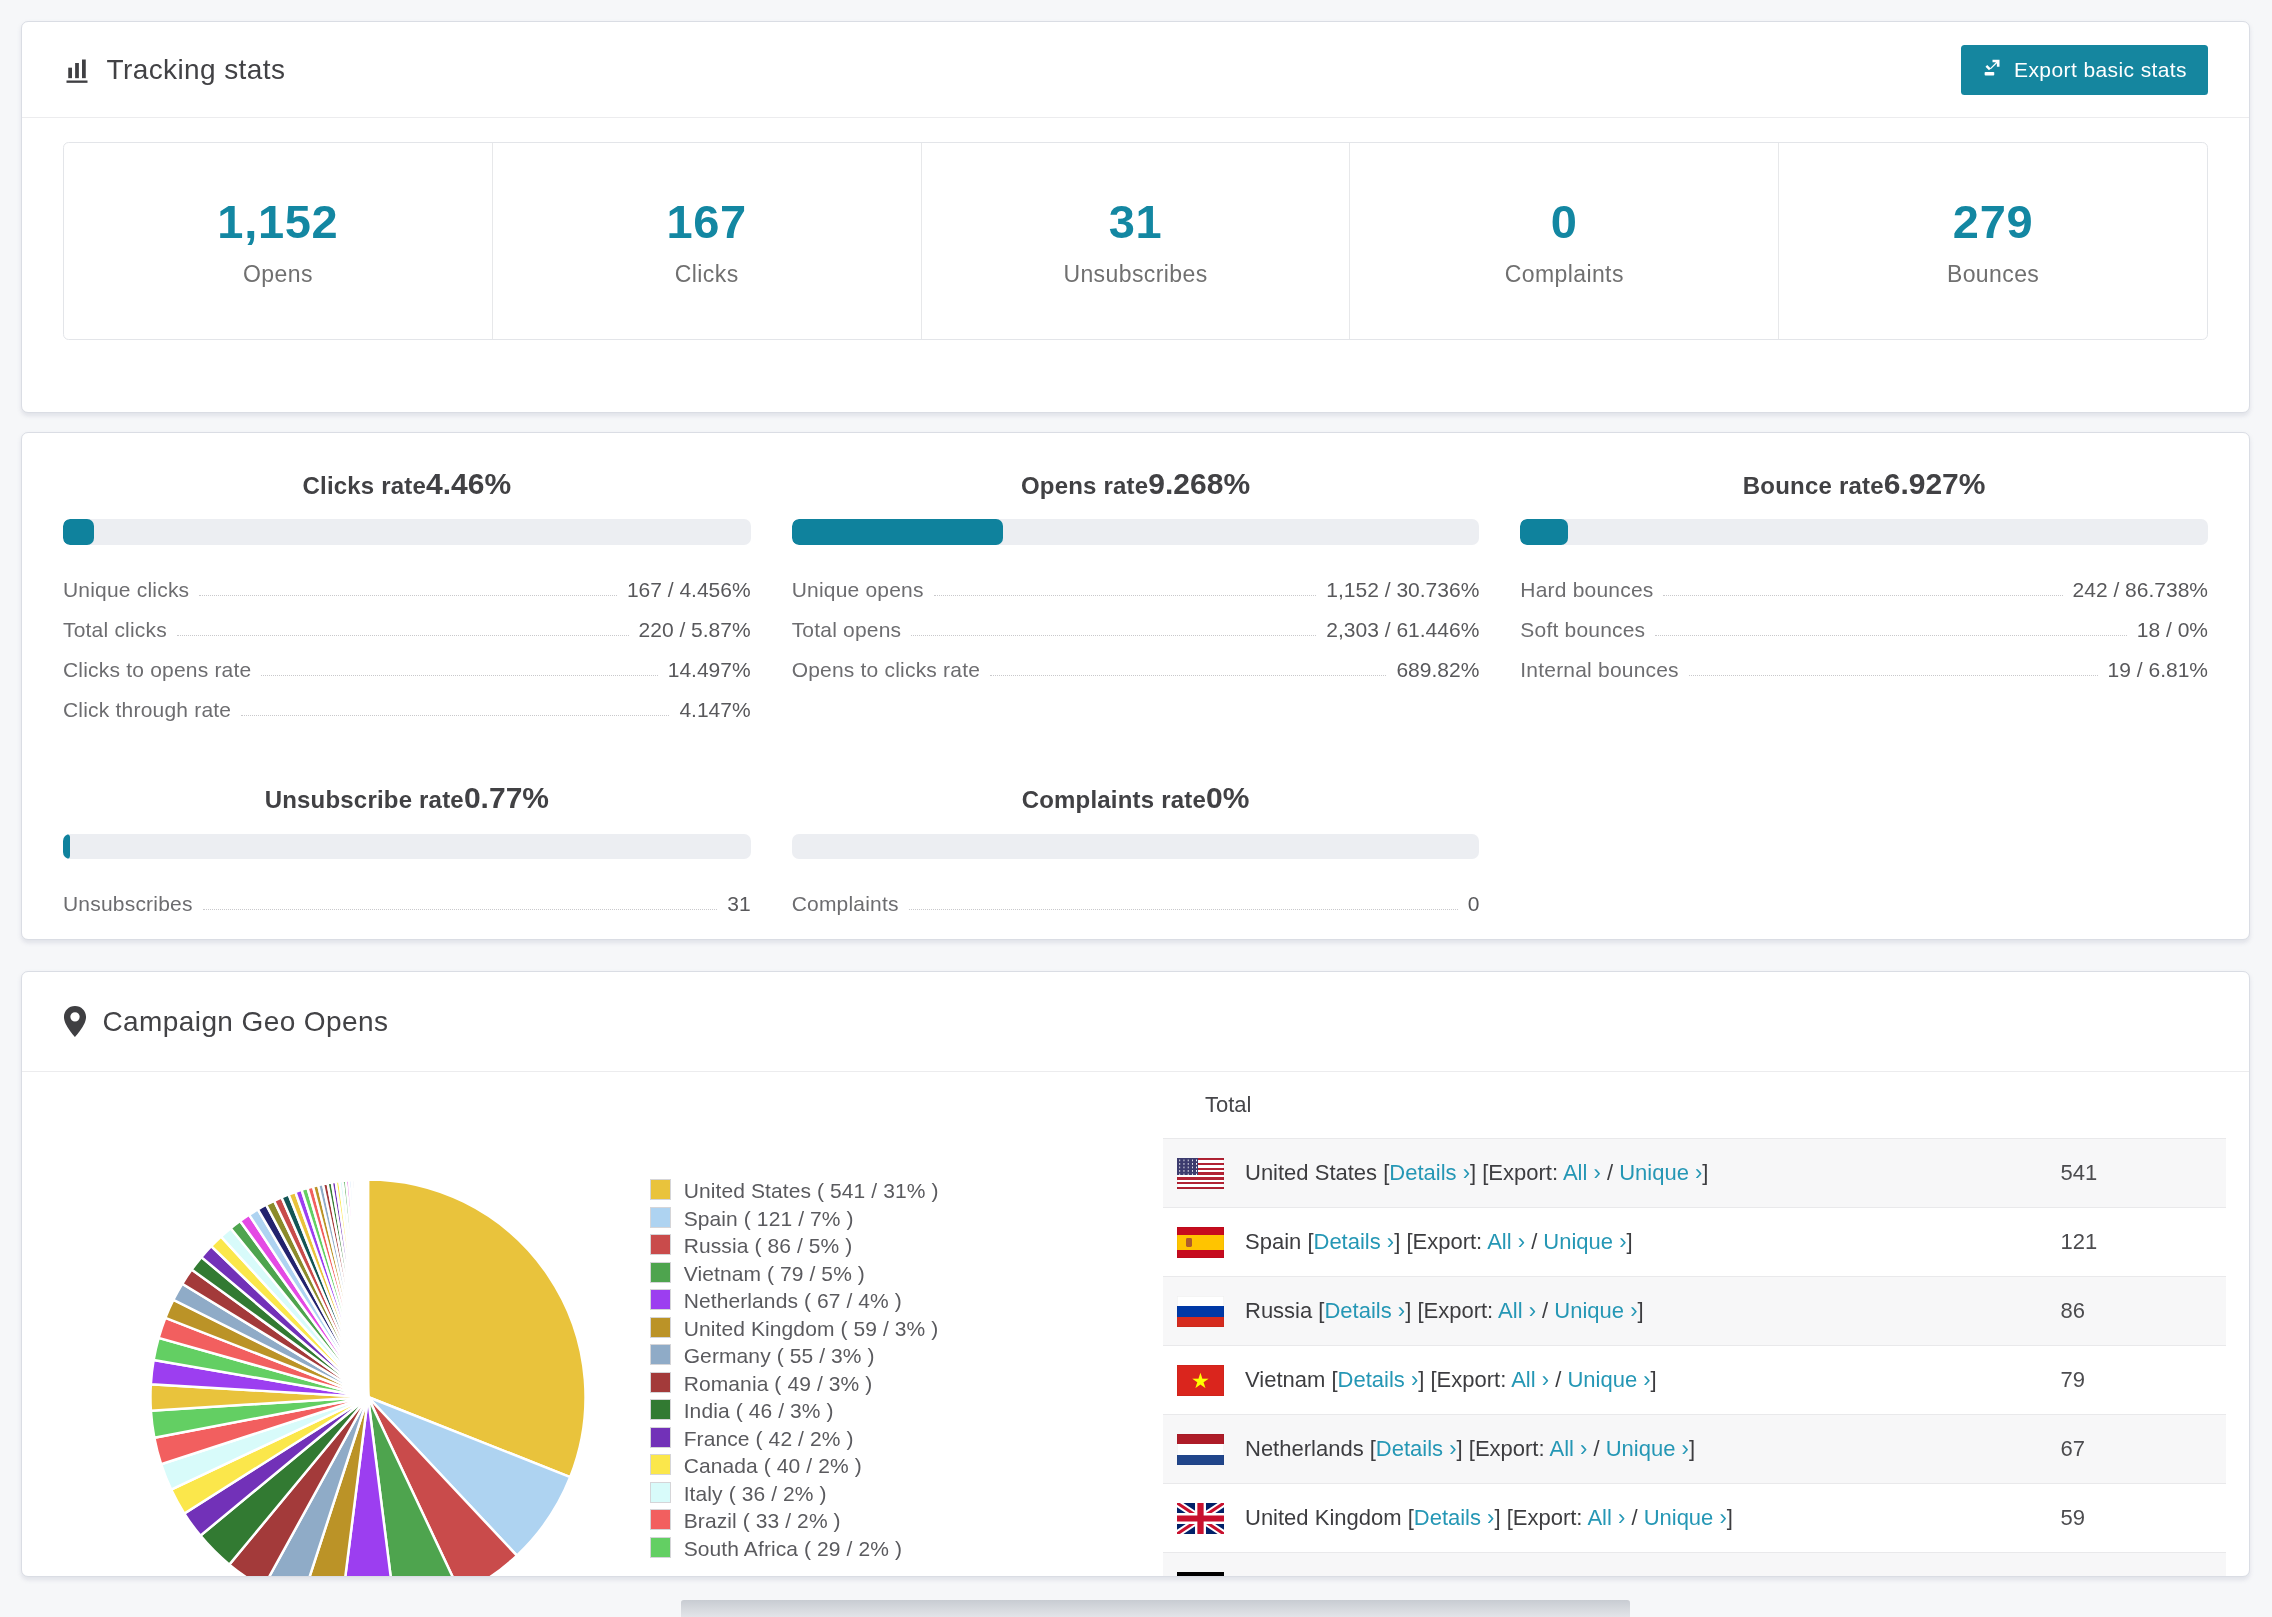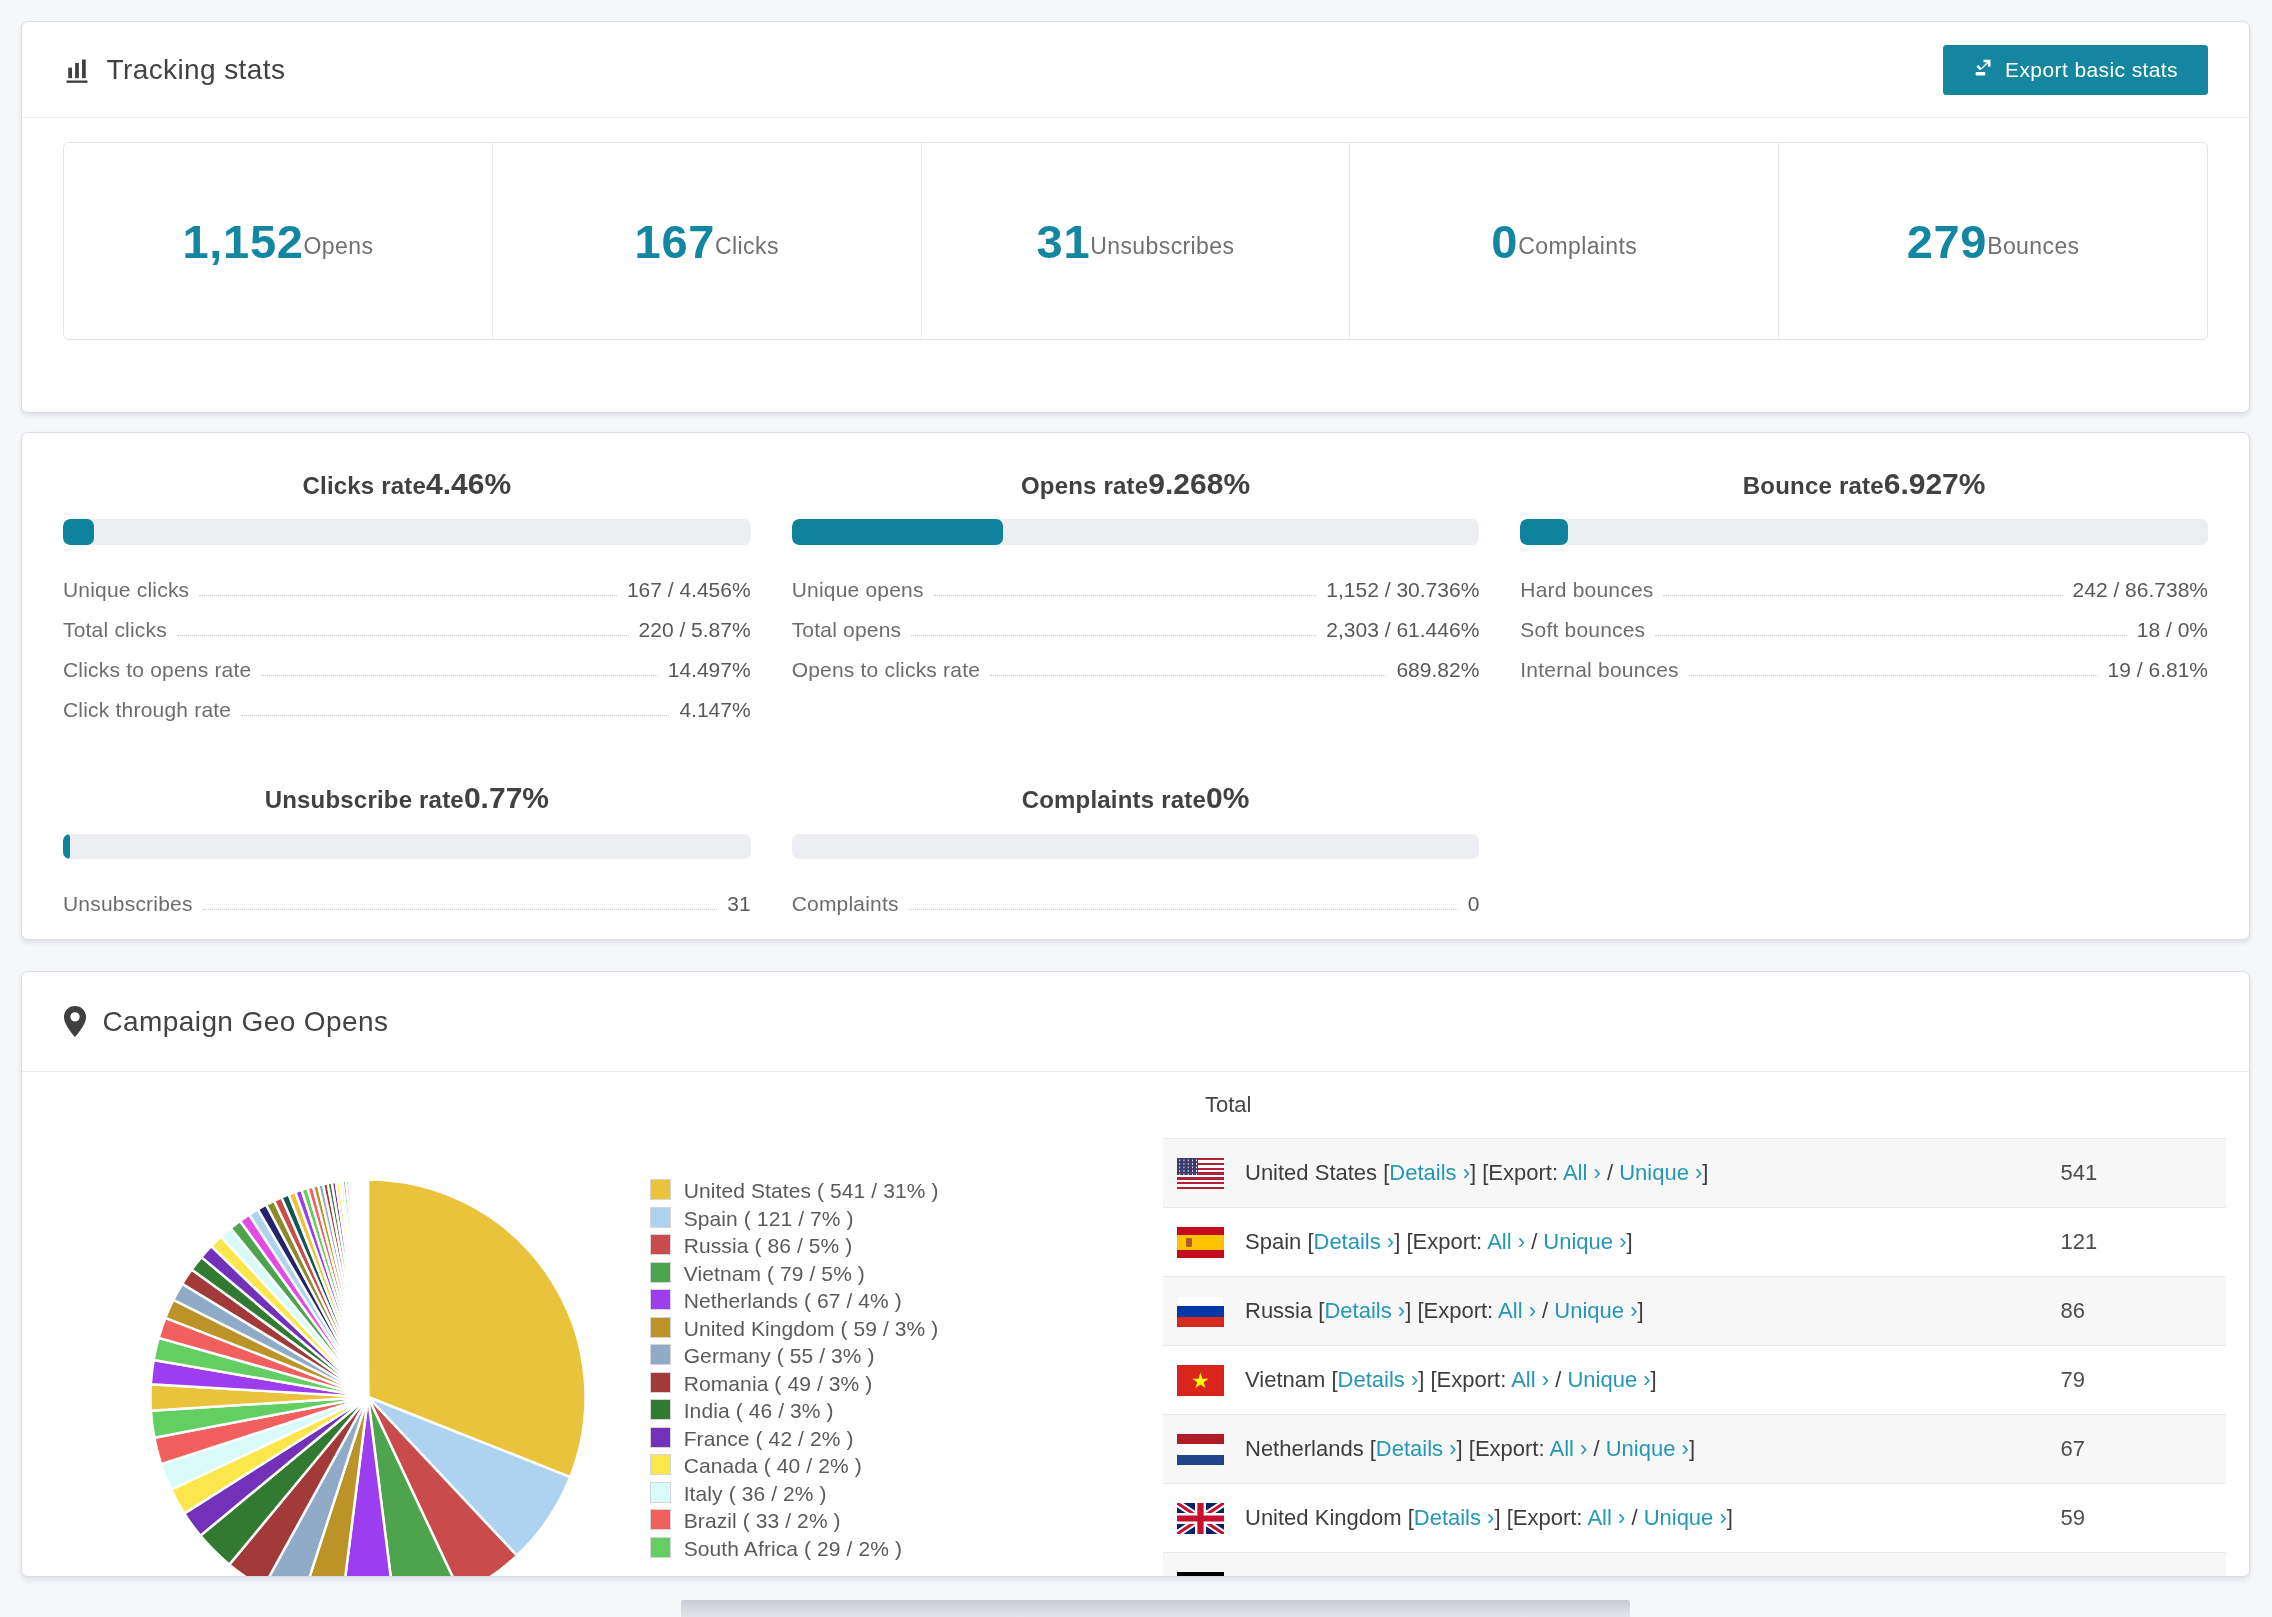--- a/index.html
+++ b/index.html
@@ -21,29 +21,29 @@
   
   .card-head{
     display:flex;align-items:center;justify-content:space-between;
     height:95px;padding:0 41px;border-bottom:0.7px solid #ececee;
   }
   .card-title{display:flex;align-items:center;gap:15.5px;font-size:28px;color:#424245;letter-spacing:0.4px;}
   .card-title svg{display:block;}
   .btn-primary{
     display:flex;align-items:center;gap:11.3px;border:none;cursor:pointer;
     background:#15869f;color:#fff;font-family:inherit;font-size:21px;
-    padding:12px 30px;border-radius:3.5px;letter-spacing:0.4px;
+    padding:12px 21px;border-radius:3.5px;letter-spacing:0.4px;
   }
 
   
   .summary{
     margin:24px 41px 0;border:0.7px solid #e3e5e9;border-radius:5.6px;
     display:flex;height:196px;background:#fff;
   }
-  .stat-cell{flex:1;display:flex;flex-direction:row;align-items:center;justify-content:center;border-left:0.7px solid #e7e8ea;}
+  .stat-cell{flex:1;display:flex;flex-direction:column;align-items:center;justify-content:center;border-left:0.7px solid #e7e8ea;}
   .stat-cell:first-child{border-left:none;}
   .stat-value{font-size:47px;font-weight:700;color:#1387a2;letter-spacing:0.7px;}
   .stat-label{font-size:23px;color:#707070;margin-top:11.3px;letter-spacing:0.4px;}
 
   
   .rates-grid{display:grid;grid-template-columns:repeat(3,1fr);column-gap:41px;row-gap:51px;}
   .rate-head{display:flex;align-items:baseline;justify-content:center;}
   .rate-title{font-size:24px;font-weight:700;color:#414144;letter-spacing:0.2px;}
   .rate-value{font-size:30px;font-weight:700;color:#414144;}
   .bar{height:25.4px;background:#eceef2;border-radius:7px;margin:18.4px 0 25.4px;overflow:hidden;}

